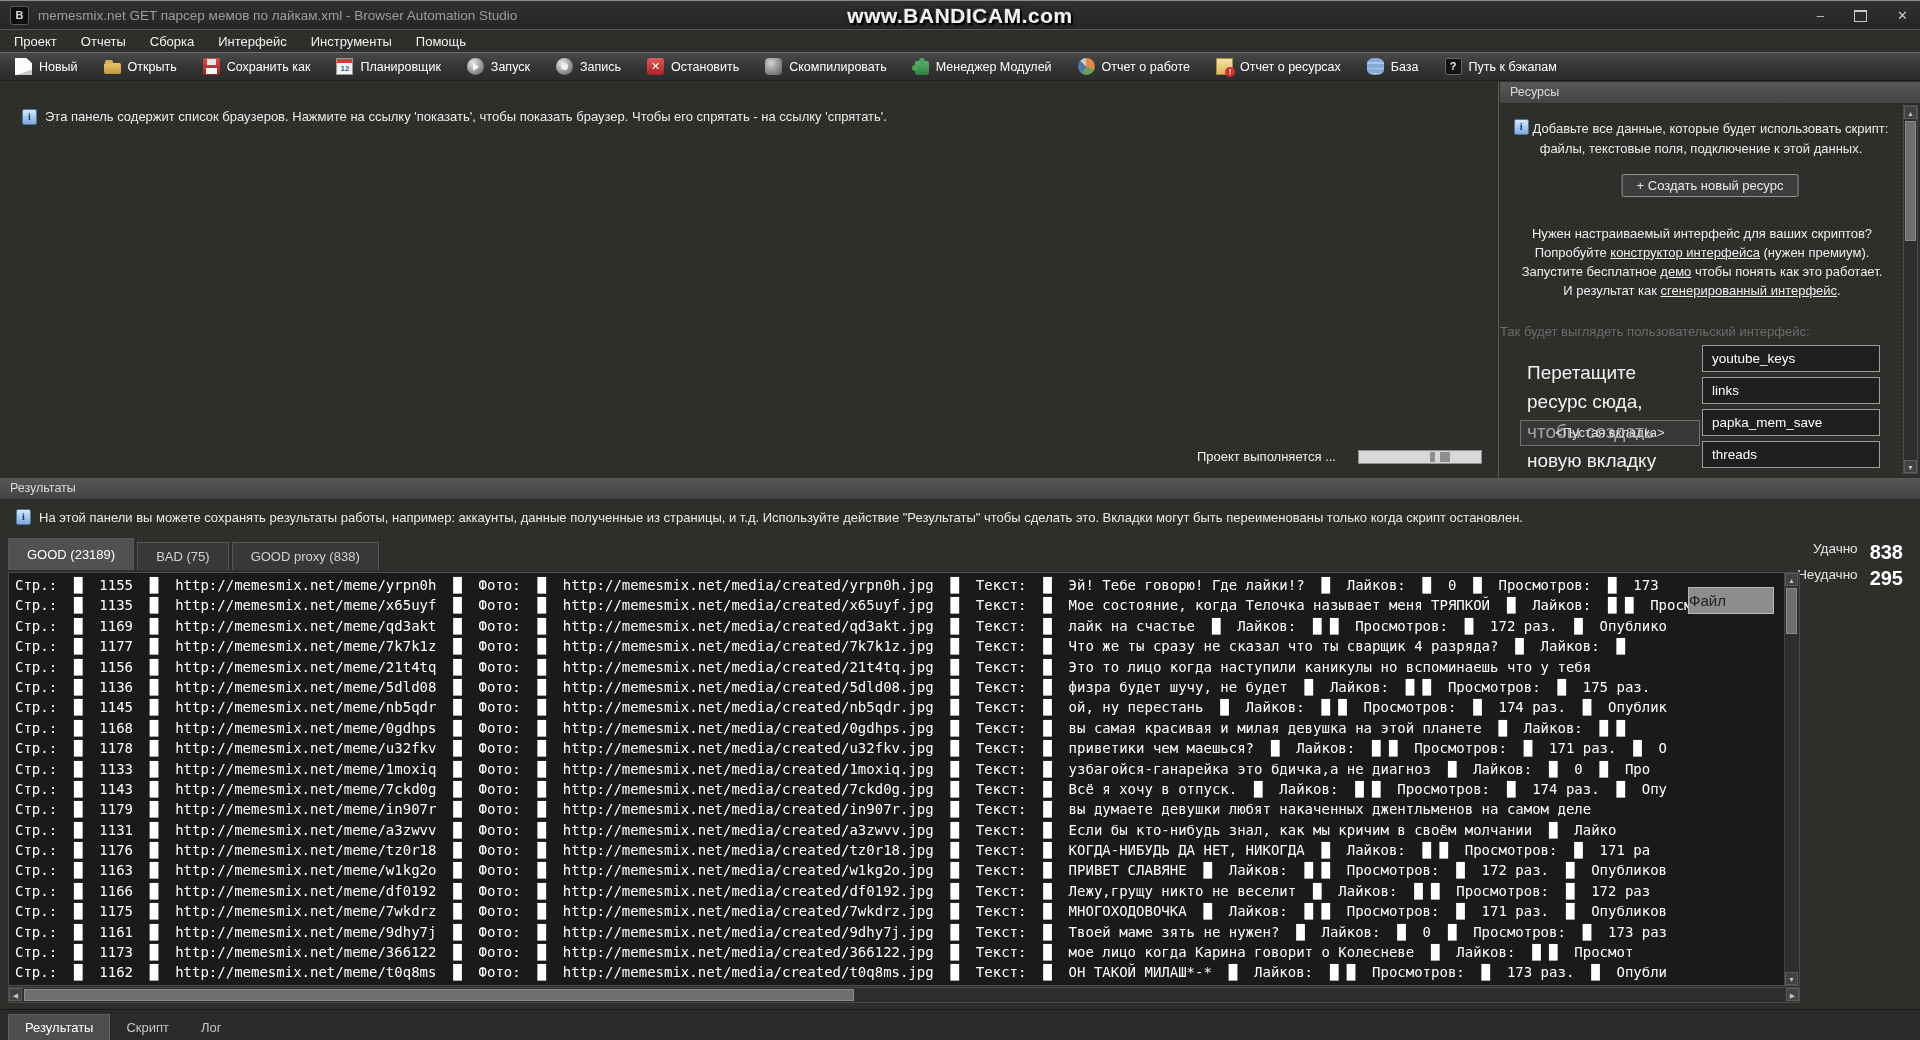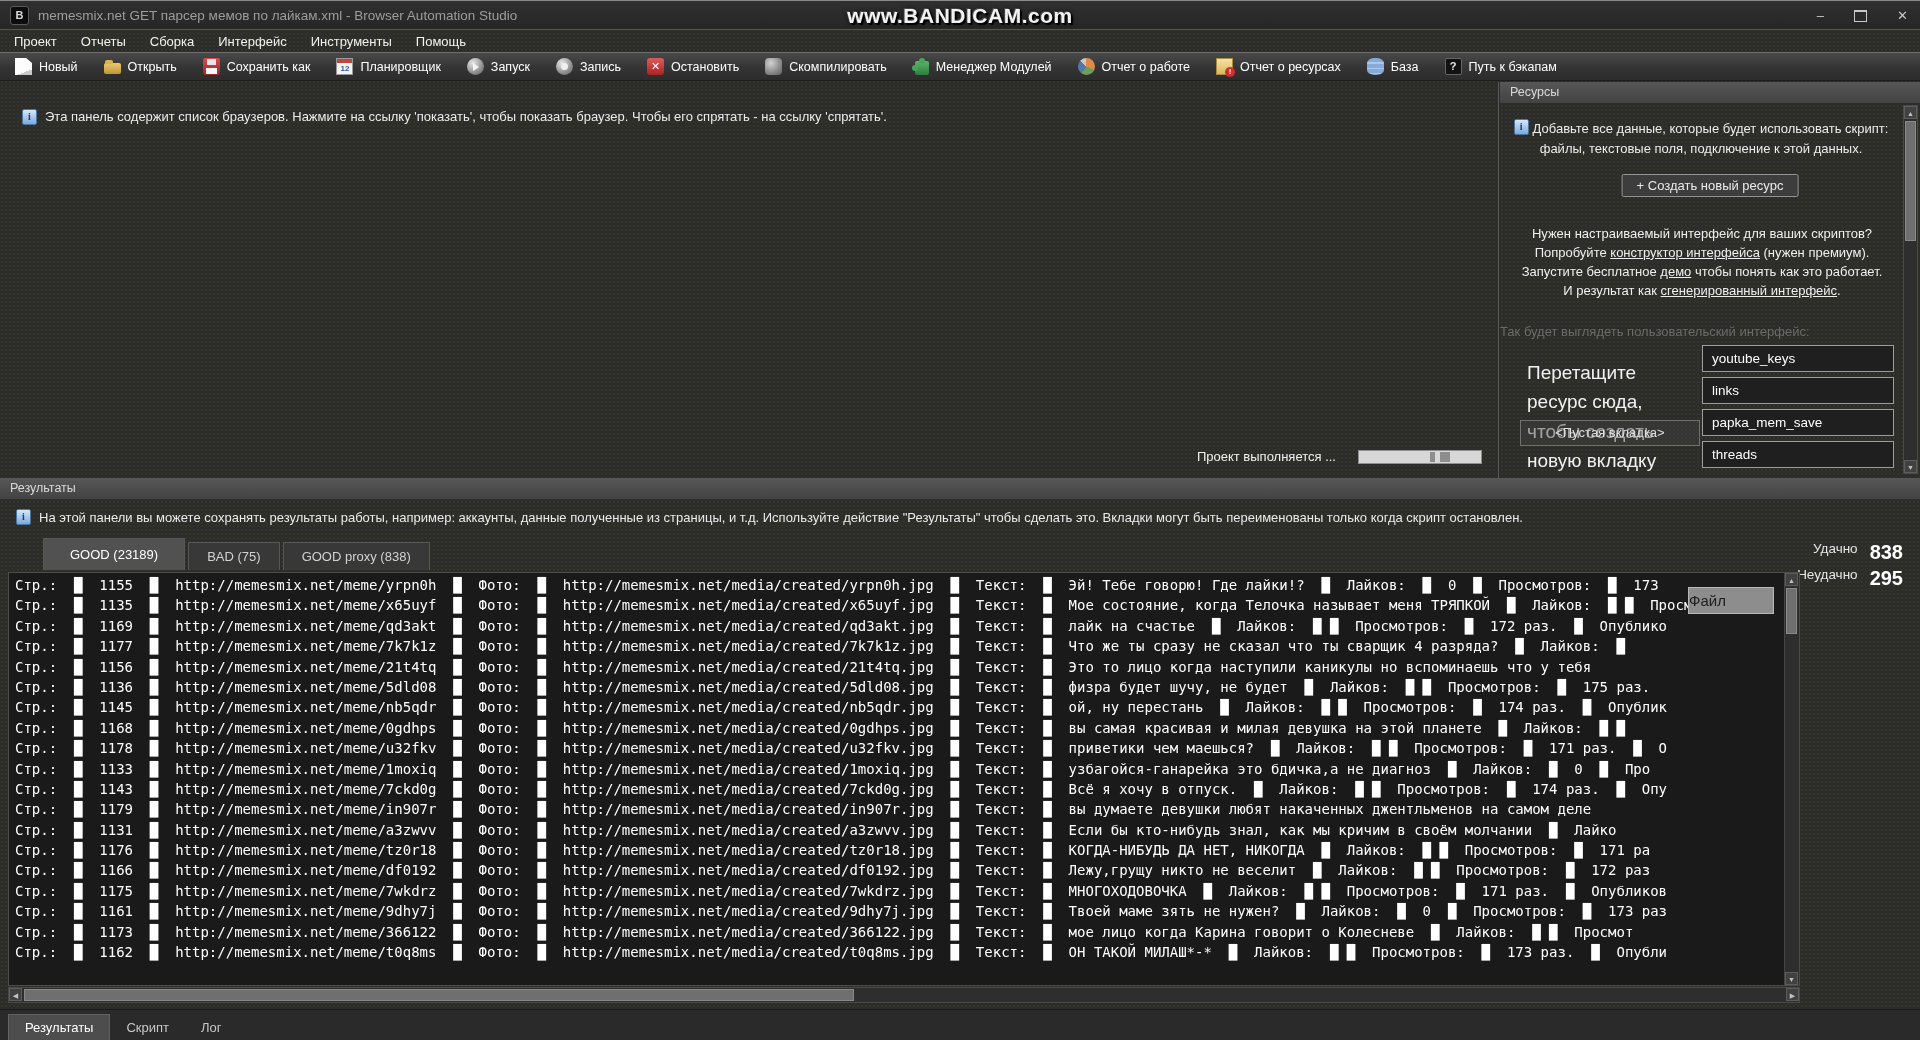--- a/index.html
+++ b/index.html
@@ -95,38 +95,38 @@
   .res-create-btn{position:absolute;top:92px;left:50%;transform:translateX(-50%);
           padding:3px 14px;background:#3d3d3d;border:1px solid #929292;border-radius:2px;
           color:#eaeaea;font-size:13px;white-space:nowrap;}
   .res-premium{position:absolute;top:143px;left:8px;width:388px;text-align:center;
           font-size:13px;line-height:1.45;color:#efefef;}
   .res-premium a{color:#efefef;text-decoration:underline;cursor:pointer;}
   .res-preview-hint{position:absolute;top:242px;left:0;width:404px;text-align:left;color:#6b6b6b;font-size:13px;}
   .res-drag-text{position:absolute;top:276px;left:27px;width:172px;color:#f1f1f1;font-size:19px;line-height:1.55;}
   .res-empty-tab{position:absolute;top:338px;left:20px;width:178px;height:24px;border:1px solid #707070;
           background:rgba(66,66,66,.45);color:#dedede;font-size:13px;text-align:center;line-height:24px;}
-  .res-list{position:absolute;top:263px;left:202px;width:192px;}
+  .res-list{position:absolute;top:263px;left:202px;width:178px;}
   .res-item{height:27px;border:1px solid #9d9d9d;background:#1f1f1f;color:#fff;font-size:13.5px;
           line-height:25px;padding-left:9px;margin-bottom:5px;box-sizing:border-box;}
   .scrollbar-v{position:absolute;width:15px;background:#2e2e2e;border:1px solid #4a4a4a;box-sizing:border-box;}
   .res-scroll{top:23px;right:2px;bottom:4px;}
   .sarr{position:absolute;left:0;width:13px;height:13px;background:#414141;border:1px solid #5c5c5c;
           color:#c2c2c2;font-size:7px;line-height:13px;text-align:center;box-sizing:border-box;}
   .sarr.up{top:0;} .sarr.down{bottom:0;}
   .sthumb{position:absolute;left:1px;width:11px;background:#6f6f6f;border:1px solid #8a8a8a;box-sizing:border-box;}
 
   
   .results-panel{position:absolute;top:478px;left:0;right:0;height:531px;}
   .results-info{position:absolute;top:31px;left:16px;display:flex;align-items:center;gap:8px;
           font-size:13px;color:#ebebeb;white-space:nowrap;}
   .results-tabs{position:absolute;top:60px;left:8px;display:flex;gap:3px;align-items:flex-end;}
   .rtab{padding:6px 18px;background:#383838;border:1px solid #575757;border-bottom:none;
         color:#d2d2d2;font-size:13px;white-space:nowrap;}
-  .rtab.active{background:#515151;color:#fff;padding:8px 26px;margin-left:35px;}
+  .rtab.active{background:#515151;color:#fff;padding:8px 18px;}
   .results-stats{position:absolute;top:63px;right:17px;display:grid;
         grid-template-columns:auto auto;gap:3px 12px;font-size:13.5px;color:#e5e5e5;text-align:right;}
   .results-stats b{color:#fff;font-size:20px;}
   .rtable{position:absolute;top:94px;left:8px;width:1792px;height:414px;background:#1a1a1a;
         border:1px solid #4c4c4c;box-sizing:border-box;overflow:hidden;}
   .trows{position:absolute;top:2px;left:0;right:0;}
   .trow{height:20.4px;white-space:pre;overflow:hidden;padding-left:6px;color:#fff;
         font:14px/20.4px "DejaVu Sans Mono",monospace;}
   .rtable-scroll{top:0;right:0;bottom:0;border:none;border-left:1px solid #444;}
   .hscroll{position:absolute;top:509px;left:8px;width:1792px;height:16px;background:#2e2e2e;
@@ -292,20 +292,21 @@
         <div class="trow">Стр.:  █  1156  █  http://memesmix.net/meme/21t4tq  █  Фото:  █  http://memesmix.net/media/created/21t4tq.jpg  █  Текст:  █  Это то лицо когда наступили каникулы но вспоминаешь что у тебя</div>
         <div class="trow">Стр.:  █  1136  █  http://memesmix.net/meme/5dld08  █  Фото:  █  http://memesmix.net/media/created/5dld08.jpg  █  Текст:  █  физра будет шучу, не будет  █  Лайков:  █ █  Просмотров:  █  175 раз.</div>
         <div class="trow">Стр.:  █  1145  █  http://memesmix.net/meme/nb5qdr  █  Фото:  █  http://memesmix.net/media/created/nb5qdr.jpg  █  Текст:  █  ой, ну перестань  █  Лайков:  █ █  Просмотров:  █  174 раз.  █  Опублик</div>
         <div class="trow">Стр.:  █  1168  █  http://memesmix.net/meme/0gdhps  █  Фото:  █  http://memesmix.net/media/created/0gdhps.jpg  █  Текст:  █  вы самая красивая и милая девушка на этой планете  █  Лайков:  █ █</div>
         <div class="trow">Стр.:  █  1178  █  http://memesmix.net/meme/u32fkv  █  Фото:  █  http://memesmix.net/media/created/u32fkv.jpg  █  Текст:  █  приветики чем маешься?  █  Лайков:  █ █  Просмотров:  █  171 раз.  █  О</div>
         <div class="trow">Стр.:  █  1133  █  http://memesmix.net/meme/1moxiq  █  Фото:  █  http://memesmix.net/media/created/1moxiq.jpg  █  Текст:  █  узбагойся-ганарейка это бдичка,а не диагноз  █  Лайков:  █  0  █  Про</div>
         <div class="trow">Стр.:  █  1143  █  http://memesmix.net/meme/7ckd0g  █  Фото:  █  http://memesmix.net/media/created/7ckd0g.jpg  █  Текст:  █  Всё я хочу в отпуск.  █  Лайков:  █ █  Просмотров:  █  174 раз.  █  Опу</div>
         <div class="trow">Стр.:  █  1179  █  http://memesmix.net/meme/in907r  █  Фото:  █  http://memesmix.net/media/created/in907r.jpg  █  Текст:  █  вы думаете девушки любят накаченных джентльменов на самом деле</div>
         <div class="trow">Стр.:  █  1131  █  http://memesmix.net/meme/a3zwvv  █  Фото:  █  http://memesmix.net/media/created/a3zwvv.jpg  █  Текст:  █  Если бы кто-нибудь знал, как мы кричим в своём молчании  █  Лайко</div>
         <div class="trow">Стр.:  █  1176  █  http://memesmix.net/meme/tz0r18  █  Фото:  █  http://memesmix.net/media/created/tz0r18.jpg  █  Текст:  █  КОГДА-НИБУДЬ ДА НЕТ, НИКОГДА  █  Лайков:  █ █  Просмотров:  █  171 ра</div>
+        <div class="trow">Стр.:  █  1163  █  http://memesmix.net/meme/w1kg2o  █  Фото:  █  http://memesmix.net/media/created/w1kg2o.jpg  █  Текст:  █  ПРИВЕТ СЛАВЯНЕ  █  Лайков:  █ █  Просмотров:  █  172 раз.  █  Опубликов</div>
         <div class="trow">Стр.:  █  1166  █  http://memesmix.net/meme/df0192  █  Фото:  █  http://memesmix.net/media/created/df0192.jpg  █  Текст:  █  Лежу,грущу никто не веселит  █  Лайков:  █ █  Просмотров:  █  172 раз</div>
         <div class="trow">Стр.:  █  1175  █  http://memesmix.net/meme/7wkdrz  █  Фото:  █  http://memesmix.net/media/created/7wkdrz.jpg  █  Текст:  █  МНОГОХОДОВОЧКА  █  Лайков:  █ █  Просмотров:  █  171 раз.  █  Опубликов</div>
         <div class="trow">Стр.:  █  1161  █  http://memesmix.net/meme/9dhy7j  █  Фото:  █  http://memesmix.net/media/created/9dhy7j.jpg  █  Текст:  █  Твоей маме зять не нужен?  █  Лайков:  █  0  █  Просмотров:  █  173 раз</div>
         <div class="trow">Стр.:  █  1173  █  http://memesmix.net/meme/366122  █  Фото:  █  http://memesmix.net/media/created/366122.jpg  █  Текст:  █  мое лицо когда Карина говорит о Колесневе  █  Лайков:  █ █  Просмот</div>
         <div class="trow">Стр.:  █  1162  █  http://memesmix.net/meme/t0q8ms  █  Фото:  █  http://memesmix.net/media/created/t0q8ms.jpg  █  Текст:  █  ОН ТАКОЙ МИЛАШ*-*  █  Лайков:  █ █  Просмотров:  █  173 раз.  █  Опубли</div>
       </div>
       <div class="scrollbar-v rtable-scroll">
         <span class="sarr up">▲</span>
         <span class="sthumb" style="top:15px;height:46px;"></span>
         <span class="sarr down">▼</span>

